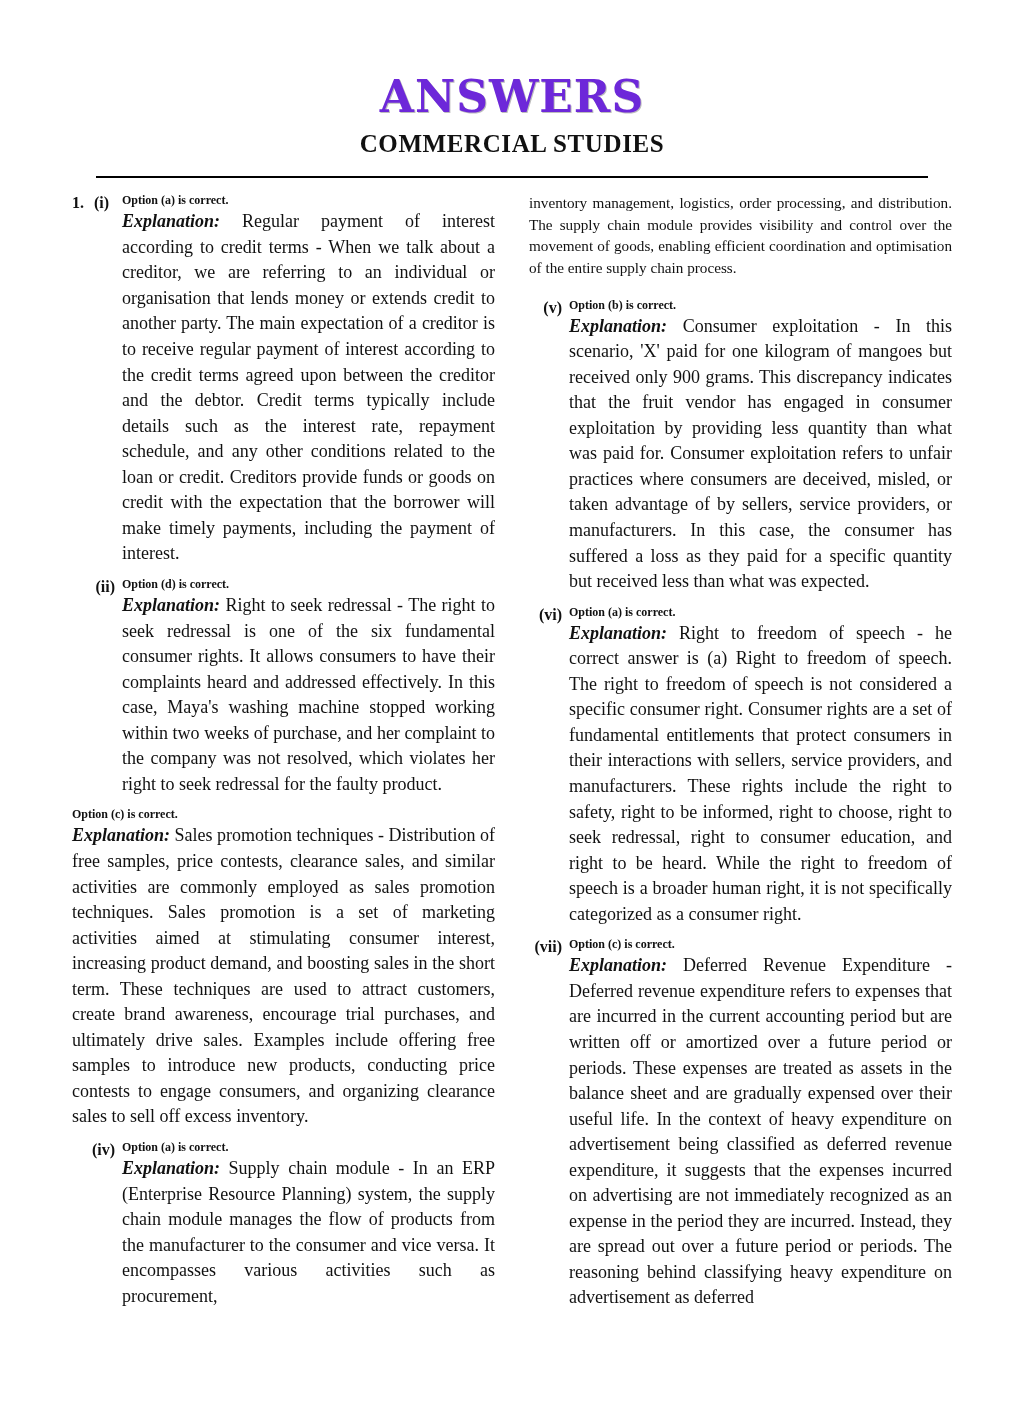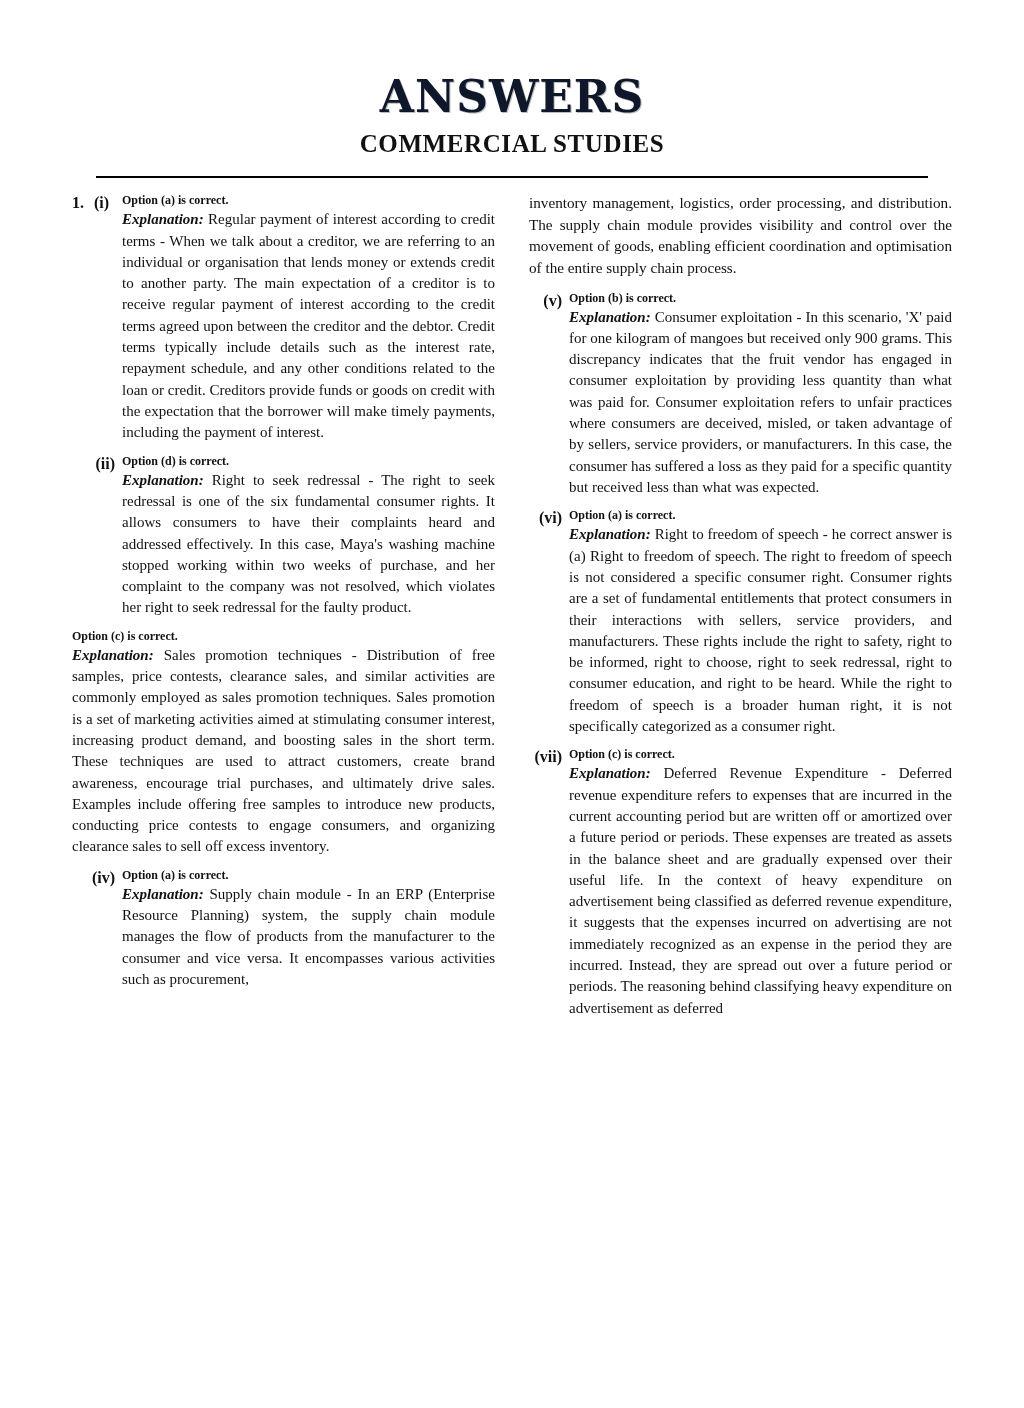--- a/index.html
+++ b/index.html
@@ -21,21 +21,21 @@
     height: 1408px;
     padding: 56px 72px 20px 72px;
     position: relative;
   }
   .answers-title {
     text-align: center;
     font-family: "DejaVu Serif", serif;
     font-weight: bold;
     font-size: 44px;
     letter-spacing: 1px;
-    color: #0f172a;
+    color: #6d28d9;
     text-shadow: 1px 1px 0 #bdbdbd;
     margin: 18px 0 6px 0;
     line-height: 1.05;
   }
   .paper-title {
     text-align: center;
     font-family: "Liberation Serif", serif;
     font-weight: bold;
     font-size: 40px;
     margin: 14px 0 2px 0;
@@ -97,35 +97,35 @@
   .body {
     flex: 1 1 auto;
   }
   .opt-line {
     font-weight: bold;
     font-size: 12px;
     line-height: 1.34;
     margin-bottom: 1px;
   }
   .expl {
-    font-size: 15px;
+    font-size: 18px;
     line-height: 1.42;
     text-align: justify;
     text-justify: inter-word;
     hyphens: none;
   }
   .expl .lead {
     font-style: italic;
     font-weight: bold;
   }
   .para-cont {
     font-size: 15.2px;
     line-height: 1.42;
     text-align: justify;
-    margin: 0 0 11px 0;
+    margin: 0 0 18px 0;
   }
   .col-right .item .rnum { width: 40px; flex: 0 0 40px; }
 </style>
 </head>
 <body>
 
 <div class="page">
 
   <div class="answers-title">ANSWERS</div>
 

